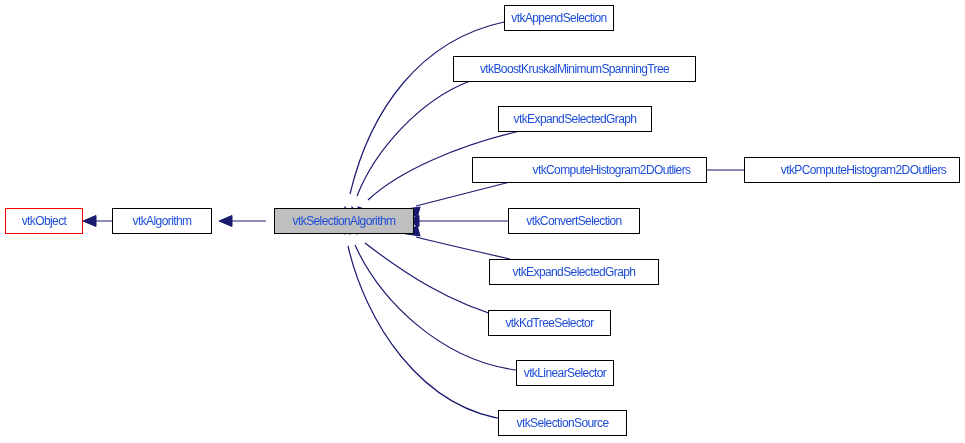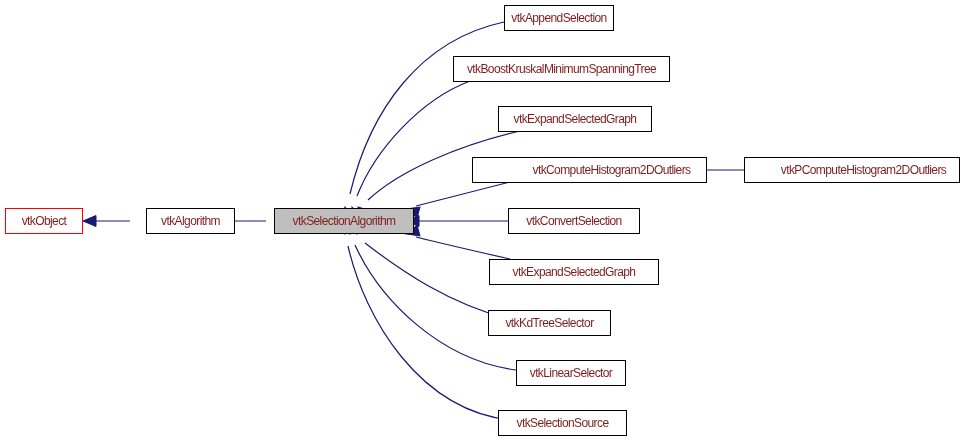--- a/index.html
+++ b/index.html
@@ -1,20 +1,20 @@
 <!DOCTYPE html>
 <html><head>
 <meta charset="utf-8">
 <style>
   html, body { margin:0; padding:0; background:#ffffff; }
   #canvas { position:relative; width:965px; height:443px; overflow:hidden; background:#fff; }
   svg { position:absolute; left:0; top:0; }
   .node { position:absolute; box-sizing:border-box; border:1px solid #000; background:#fff;
           font-family:"Liberation Sans", sans-serif; font-size:12px; letter-spacing:-0.6px;
-          color:#7f1d1d; display:flex; align-items:center; justify-content:center; height:26px; cursor:pointer; }
+          color:#1d4ed8; display:flex; align-items:center; justify-content:center; height:26px; cursor:pointer; }
   .node.current { background:#bfbfbf; cursor:default;margin-left:8px; }
   .node.red { border-color:#ff0000; }
 </style>
 </head>
 <body>
 
 <div id="canvas">
   <svg id="edges" width="965" height="443">
       <path d="M130,221 L95,221" fill="none" stroke="#191970" stroke-width="1.2"></path>
       <polygon points="0,0 13,-5.5 13,5.5" fill="#191970" stroke="#191970" transform="translate(83,221) rotate(360)"></polygon>
@@ -36,25 +36,25 @@
       <polygon points="0,0 13,-5.5 13,5.5" fill="#191970" stroke="#191970" transform="translate(357,234) rotate(320)"></polygon>
       <path d="M516,370 C440,360 380,300 355,245" fill="none" stroke="#191970" stroke-width="1.2"></path>
       <polygon points="0,0 13,-5.5 13,5.5" fill="#191970" stroke="#191970" transform="translate(350,234) rotate(293)"></polygon>
       <path d="M510,420 C420,410 365,320 348,246" fill="none" stroke="#191970" stroke-width="1.2"></path>
       <polygon points="0,0 13,-5.5 13,5.5" fill="#191970" stroke="#191970" transform="translate(345,234) rotate(283)"></polygon>
       <path d="M744,170 L689,170" fill="none" stroke="#191970" stroke-width="1.2"></path>
       <polygon points="0,0 13,-5.5 13,5.5" fill="#191970" stroke="#191970" transform="translate(677,170) rotate(360)"></polygon>
     </svg>
 
   <div class="node red" style="left:5px;top:208px;width:78px;">vtkObject</div>
-  <div class="node" style="left:146px;top:208px;width:89px;">vtkAlgorithm</div>
+  <div class="node" style="left:112px;top:208px;width:100px;">vtkAlgorithm</div>
   <div class="node current" style="left:266px;top:208px;width:140px;">vtkSelectionAlgorithm</div>
   <div class="node" style="left:504px;top:5px;width:110px;">vtkAppendSelection</div>
-  <div class="node" style="left:453px;top:56px;width:217px;">vtkBoostKruskalMinimumSpanningTree</div>
+  <div class="node" style="left:453px;top:56px;width:243px;">vtkBoostKruskalMinimumSpanningTree</div>
   <div class="node" style="left:498px;top:106px;width:154px;">vtkExpandSelectedGraph</div>
   <div class="node" style="left:472px;top:157px;width:235px;padding-left:44px;">vtkComputeHistogram2DOutliers</div>
   <div class="node" style="left:744px;top:157px;width:216px;padding-left:23px;">vtkPComputeHistogram2DOutliers</div>
   <div class="node" style="left:508px;top:208px;width:132px;">vtkConvertSelection</div>
   <div class="node" style="left:489px;top:259px;width:170px;">vtkExpandSelectedGraph</div>
   <div class="node" style="left:488px;top:310px;width:123px;">vtkKdTreeSelector</div>
-  <div class="node" style="left:516px;top:360px;width:110px;">vtkLinearSelector</div>
+  <div class="node" style="left:516px;top:360px;width:98px;">vtkLinearSelector</div>
   <div class="node" style="left:498px;top:410px;width:129px;">vtkSelectionSource</div>
 </div>
 
 </body></html>

